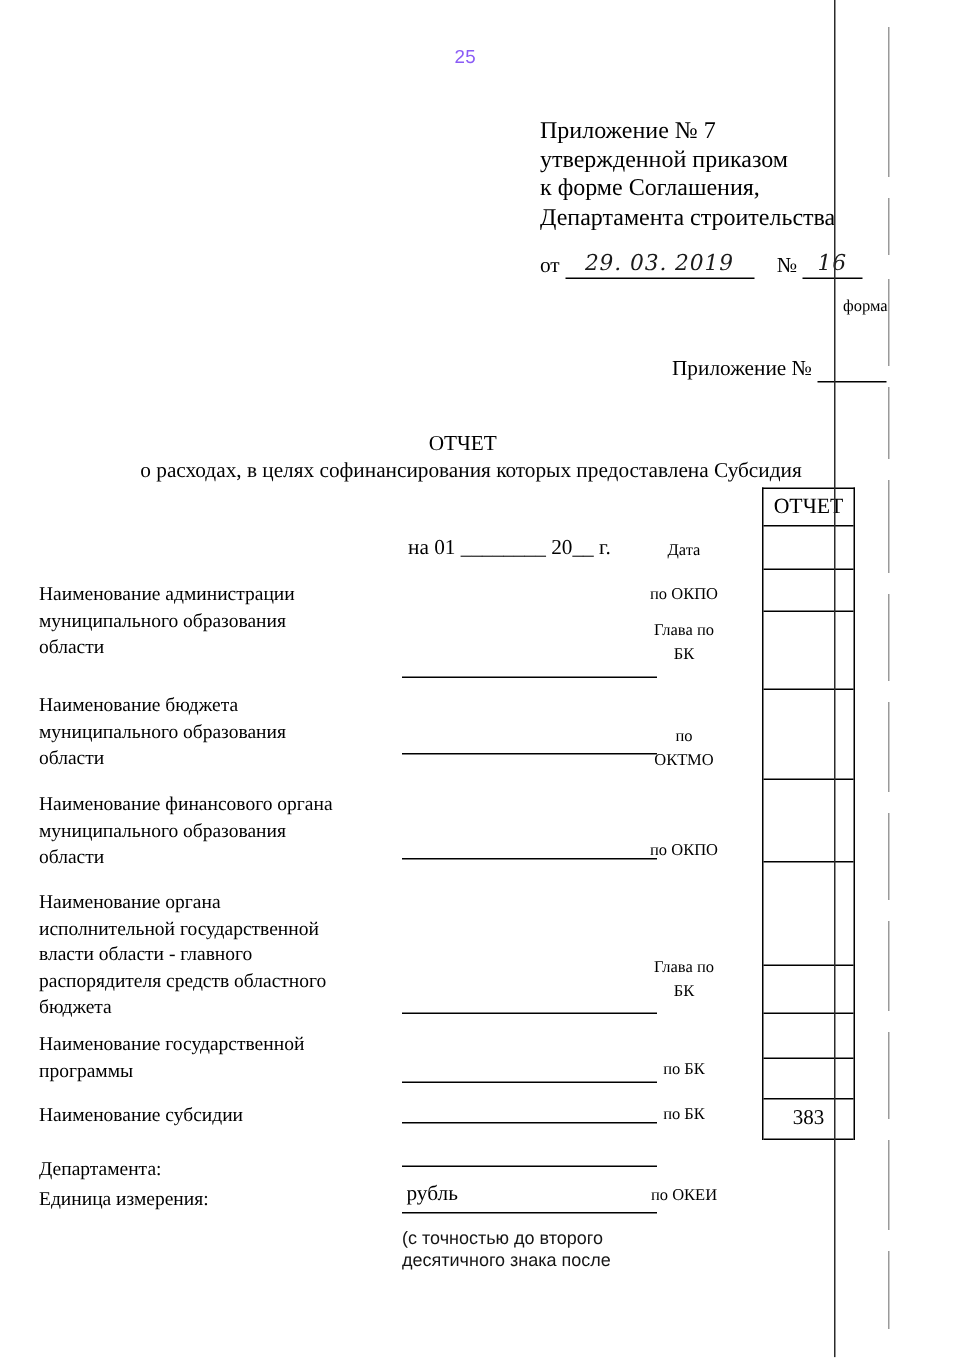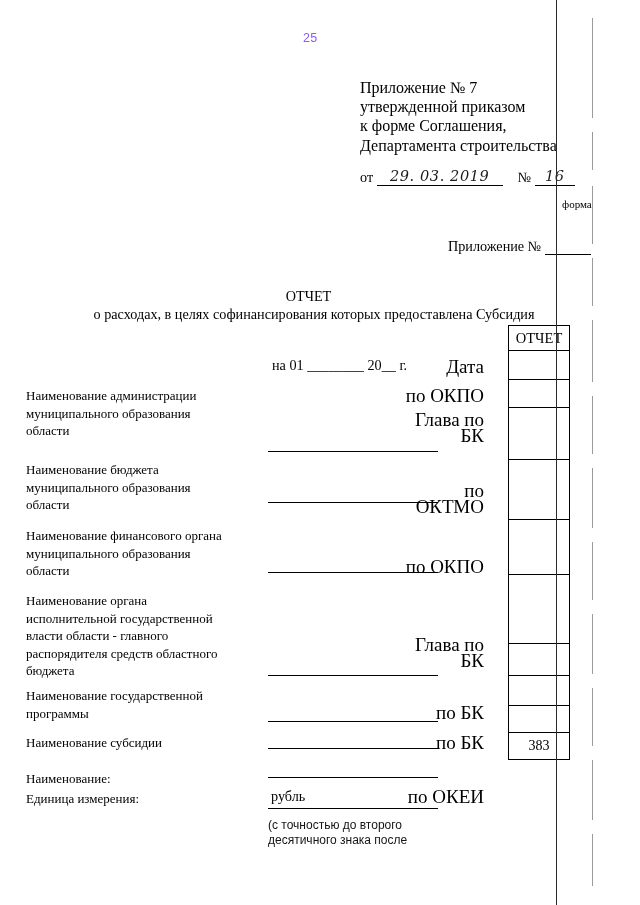--- a/index.html
+++ b/index.html
@@ -133,23 +133,23 @@
     font-size: 12px;
     line-height: 15px;
     width: 210px;
     font-family: "Liberation Sans", sans-serif;
     color: #141414;
   }
 
   
   .code-caption {
     width: 92px;
-    left: 392px;
-    text-align: right;
-    font-size: 19px;
+    left: 410px;
+    text-align: center;
+    font-size: 11px;
     line-height: 16.4px;
   }
 
   
   #codes-table {
     left: 508px;
     top: 325px;
     width: 60px;
     border-left: 1.2px solid #000;
     border-right: 1.2px solid #000;
@@ -214,21 +214,21 @@
 
   <div class="abs" id="as-of-line">на 01 ________ 20__ г.</div>
 
   <div id="field-labels">
       <div class="abs field-label" style="top: 387px;">Наименование администрации<br>муниципального образования<br>области</div>
       <div class="abs field-label" style="top: 461px;">Наименование бюджета<br>муниципального образования<br>области</div>
       <div class="abs field-label" style="top: 527px;">Наименование финансового органа<br>муниципального образования<br>области</div>
       <div class="abs field-label" style="top: 592px;">Наименование органа<br>исполнительной государственной<br>власти области - главного<br>распорядителя средств областного<br>бюджета</div>
       <div class="abs field-label" style="top: 687px;">Наименование государственной<br>программы</div>
       <div class="abs field-label" style="top: 734px;">Наименование субсидии</div>
-      <div class="abs field-label" style="top: 770px;">Наименование:</div>
+      <div class="abs field-label" style="top: 770px;">Департамента:</div>
       <div class="abs field-label" style="top: 790px;">Единица измерения:</div>
     </div>
   <div id="value-rules">
       <div class="abs value-rule" style="top: 451px;"></div>
       <div class="abs value-rule" style="top: 502px;"></div>
       <div class="abs value-rule" style="top: 572px;"></div>
       <div class="abs value-rule" style="top: 675px;"></div>
       <div class="abs value-rule" style="top: 721px;"></div>
       <div class="abs value-rule" style="top: 748px;"></div>
       <div class="abs value-rule" style="top: 777px;"></div>

